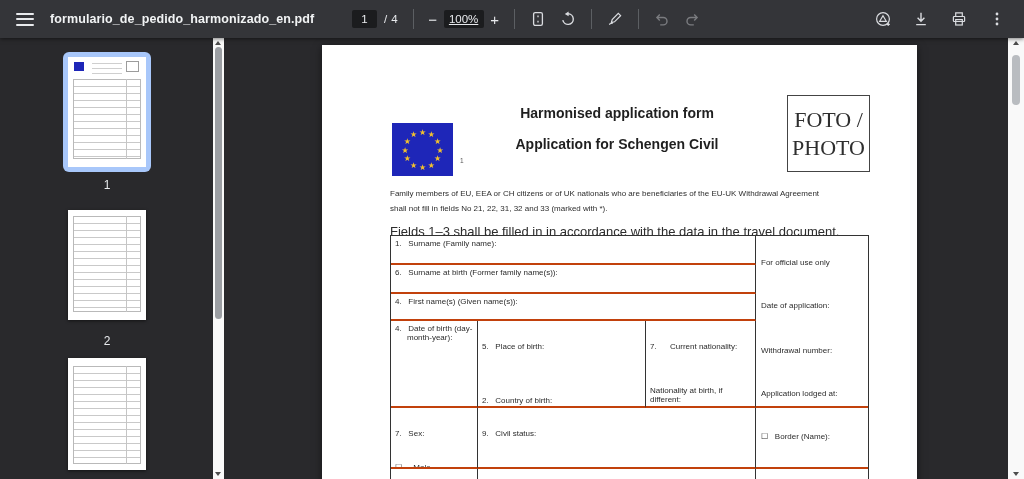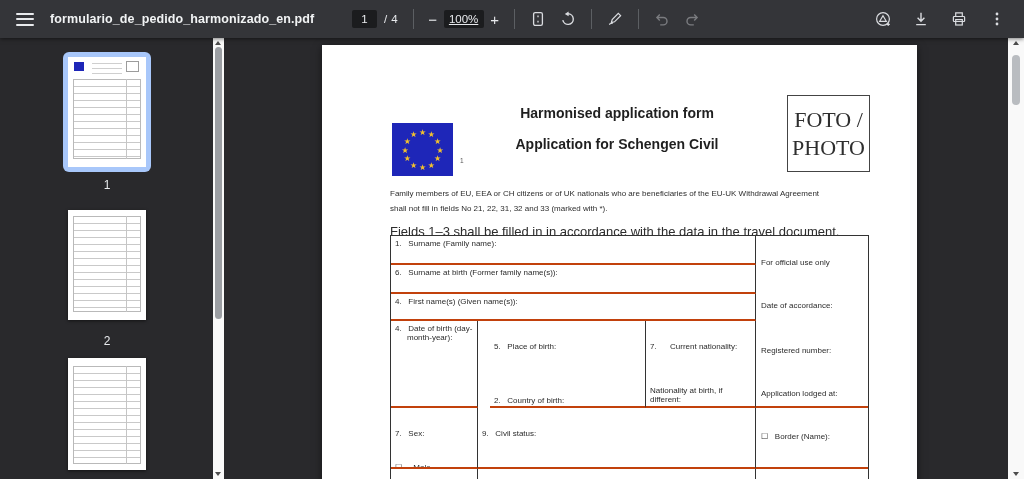--- a/index.html
+++ b/index.html
@@ -78,21 +78,21 @@
   .form-table { position:absolute; left:68px; top:190px; display:grid;
                 grid-template-columns:87px 168px 110px 112px;
                 grid-template-rows:29px 29px 27px 87px 61px 24px;
                 border:1px solid #333; font-size:8px; color:#2b2b2b; }
   .cell { border-right:1px solid #333; border-bottom:2px solid #c2410c;
           padding:3px 4px; overflow:hidden; white-space:pre-wrap; }
   .c-f1 { grid-column:1/4; grid-row:1; }
   .c-f2 { grid-column:1/4; grid-row:2; }
   .c-f3 { grid-column:1/4; grid-row:3; }
   .c-f4 { grid-column:1; grid-row:4; padding-left:16px; text-indent:-12px; }
-  .c-f56 { grid-column:2; grid-row:4;margin-left:12px; }
+  .c-f56 { grid-column:2; grid-row:4; }
   .c-f7 { grid-column:3; grid-row:4; }
   .c-f8 { grid-column:1; grid-row:5; }
   .c-f9 { grid-column:2/4; grid-row:5; }
   .c-r6a { grid-column:1; grid-row:6; border-bottom:none; }
   .c-r6b { grid-column:2/4; grid-row:6; border-bottom:none; }
   .c-off { grid-column:4; grid-row:1/5; border-right:none; padding:4px 5px; }
   .c-offB { grid-column:4; grid-row:5; border-right:none; padding:4px 5px; }
   .c-offC { grid-column:4; grid-row:6; border-right:none; border-bottom:none; }
   .f6 { margin-top:27px; }
   .f7b { margin-top:17px; }
@@ -284,22 +284,22 @@
         <div class="cell c-f9">
           <div>9.   Civil status:</div>
           <div class="f9o">☐Single ☐ Married ☐ Registered Partnership ☐ Separated ☐ Divorced ☐ Widow(er) ☐ Other (please specify):</div>
         </div>
 
         <div class="cell c-r6a"></div>
         <div class="cell c-r6b"></div>
 
         <div class="cell c-off">
           <div class="off-title">For official use only</div>
-          <div class="off-date">Date of accordance:</div>
-          <div class="off-num">Registered number:</div>
+          <div class="off-date">Date of application:</div>
+          <div class="off-num">Withdrawal number:</div>
           <div class="off-lodged">Application lodged at:</div>
           
           
           
         </div>
         <div class="cell c-offB">
           <div class="off-border">☐   Border (Name):</div>
           
         </div>
         <div class="cell c-offC"></div>

